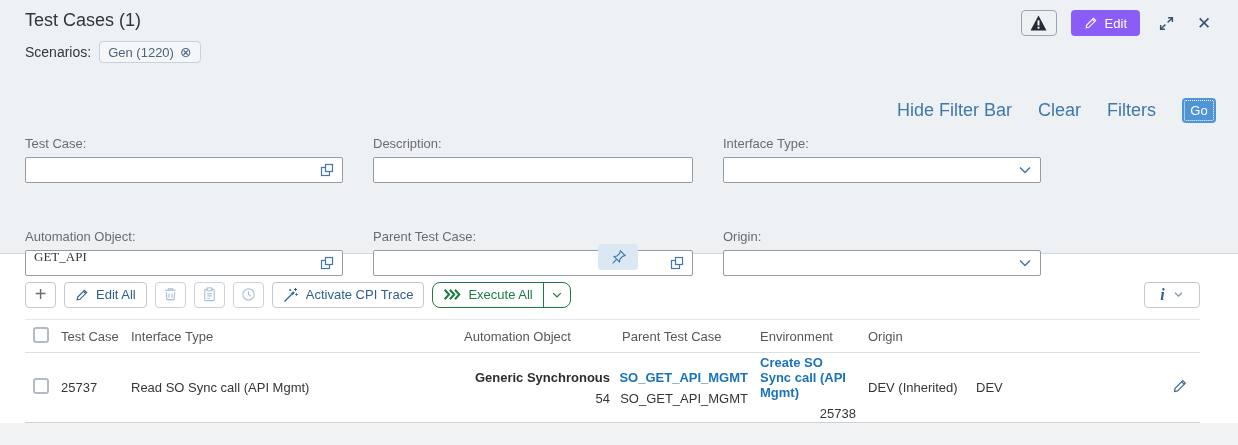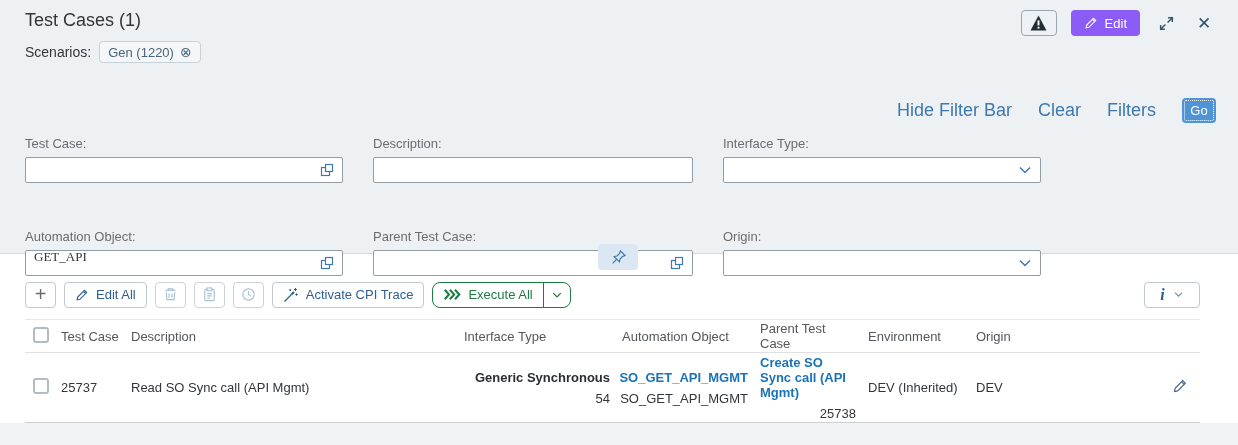--- a/index.html
+++ b/index.html
@@ -283,21 +283,20 @@
             <svg width="11" height="11" viewBox="0 0 16 16" fill="none" stroke="currentColor" stroke-width="1.8">
                 <path d="M3 5.5 L8 10.5 L13 5.5"></path>
               </svg>
           </span>
         </button>
       </div>
 
       <div class="thead">
         <div class="cell cb"><span class="checkbox"></span></div>
         <div class="cell">Test Case</div>
-        <div class="cell">Description</div>
         <div class="cell">Interface Type</div>
         <div class="cell">Automation Object</div>
         <div class="cell">Parent Test Case</div>
         <div class="cell">Environment</div>
         <div class="cell">Origin</div>
         <div class="cell"></div>
       </div>
 
       <div class="trow">
         <div class="cell cb"><span class="checkbox"></span></div>

